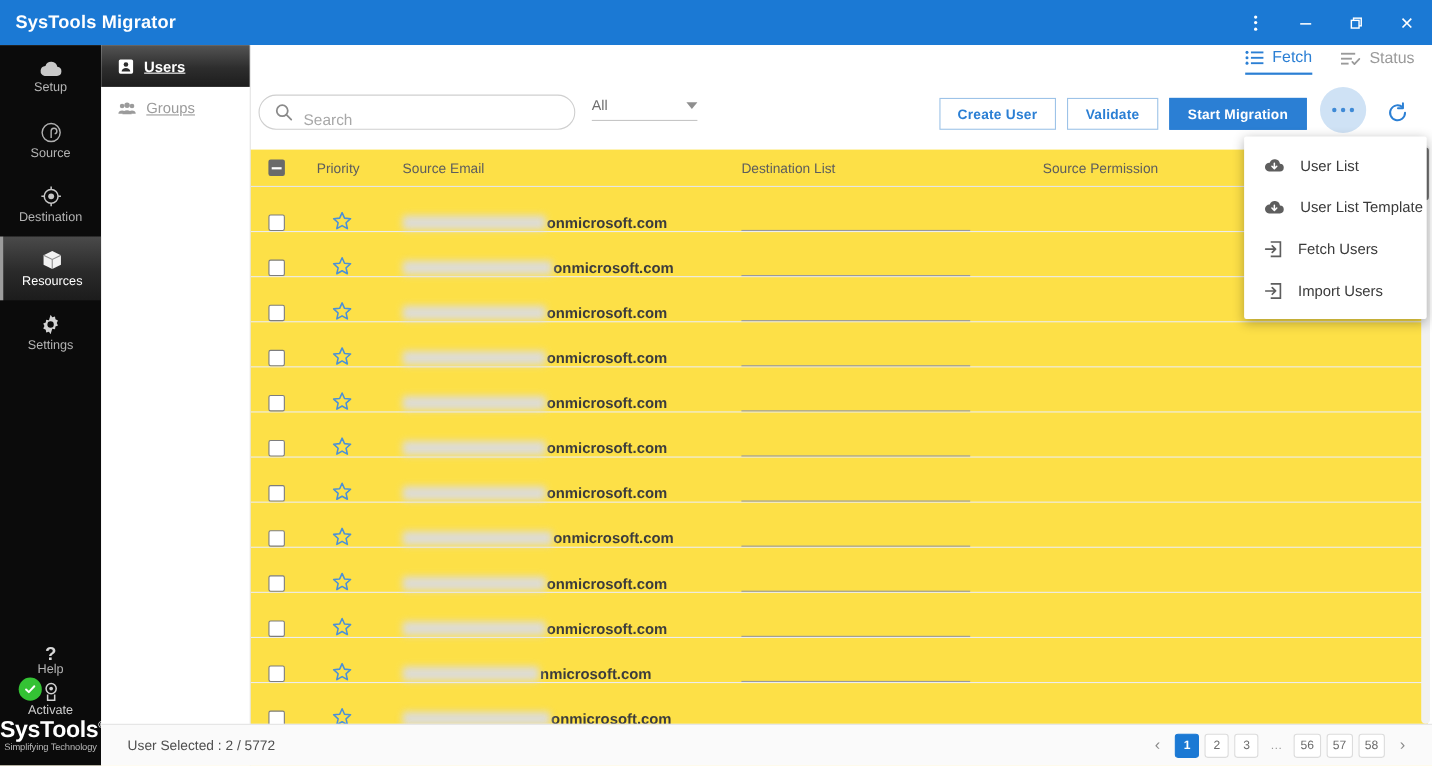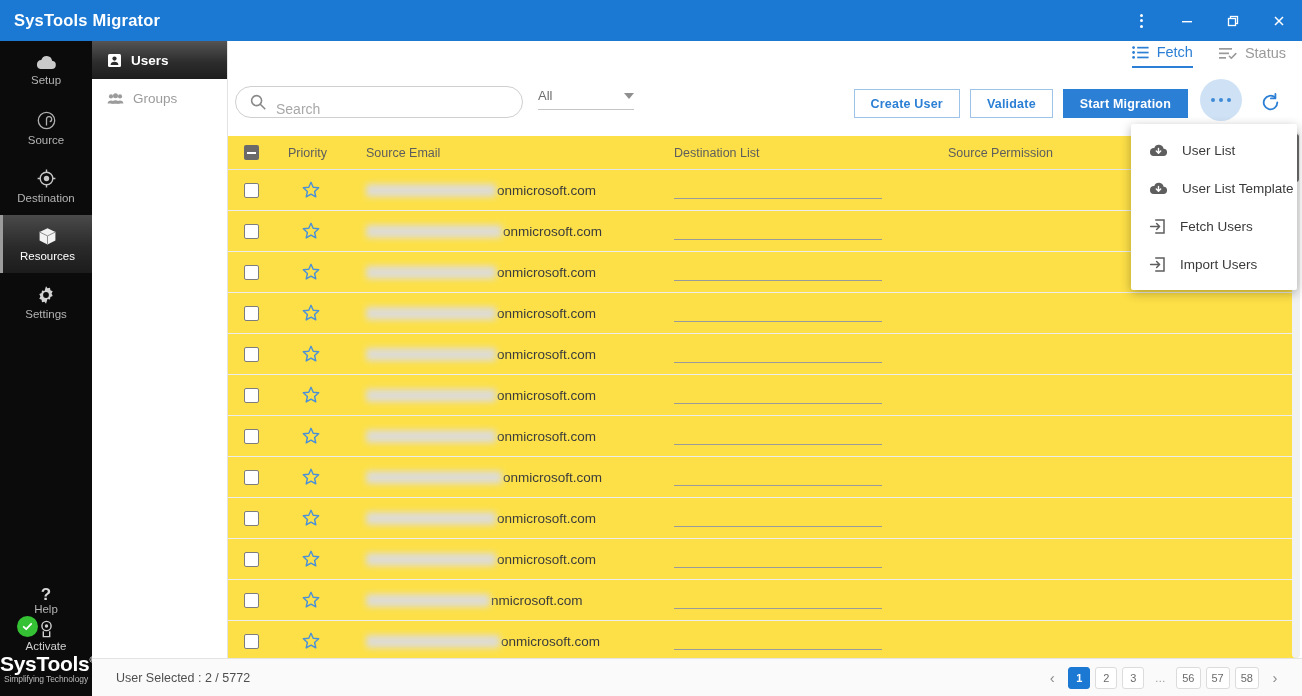--- a/index.html
+++ b/index.html
@@ -70,21 +70,21 @@
   .brand-main sup { font-size: 9px; vertical-align: super; }
   .brand-sub { color: #b9b9b9; font-size: 8.5px; margin-top: -2px; letter-spacing: -.1px; }
 
   
   .entity-panel {
     position: absolute; top: 41px; left: 92px; width: 136px; height: 655px;
     background: #ffffff; border-right: 1px solid #e3e3e3;
   }
   .entity-item {
     height: 38px; display: flex; align-items: center; gap: 9px;
-    padding-left: 15px; cursor: default; font-size: 13.5px; color: #9b9b9b;
+    padding-left: 15px; cursor: default; font-size: 13.5px; color: #9b9b9b; text-decoration: underline;
   }
   .entity-item.active {
     background: linear-gradient(to bottom, #545454 0%, #2d2d2d 55%, #1d1d1d 100%);
     color: #ffffff; font-weight: bold;
   }
   .entity-item svg { display: block; flex: none; }
 
   
   .viewtabs {
     position: absolute; top: 44px; right: 16px; display: flex; gap: 26px;
@@ -141,22 +141,23 @@
   
   .table-wrap {
     position: absolute; top: 136px; left: 228px; width: 1070px; height: 526px;
     background: #fde047; overflow: hidden;
   }
   .thead {
     height: 34px; display: flex; align-items: center;
     border-bottom: 1px solid #e6e6e6; font-size: 12.5px; color: #5d5d5d;
   }
   .row {
-    height: 41px; display: flex; align-items: center;
+    height: 41px; display: flex; align-items: flex-end;
     border-bottom: 1px solid #ededed;
+    font-weight: bold;
   }
   .c-chk  { width: 46px; display:flex; justify-content:center; align-items:center; }
   .c-pri  { width: 74px; display:flex; justify-content:center; align-items:center; }
   .c-src  { width: 326px; padding-left: 18px; }
   .c-dst  { width: 268px; }
   .c-perm { width: 250px; padding-left: 6px; }
   .thead .c-src  { padding-left: 18px; }
   .thead .c-pri  { justify-content: flex-start; padding-left: 14px; }
   .chk {
     width: 15px; height: 15px; border: 1.6px solid #7d7d7d; border-radius: 2px;

